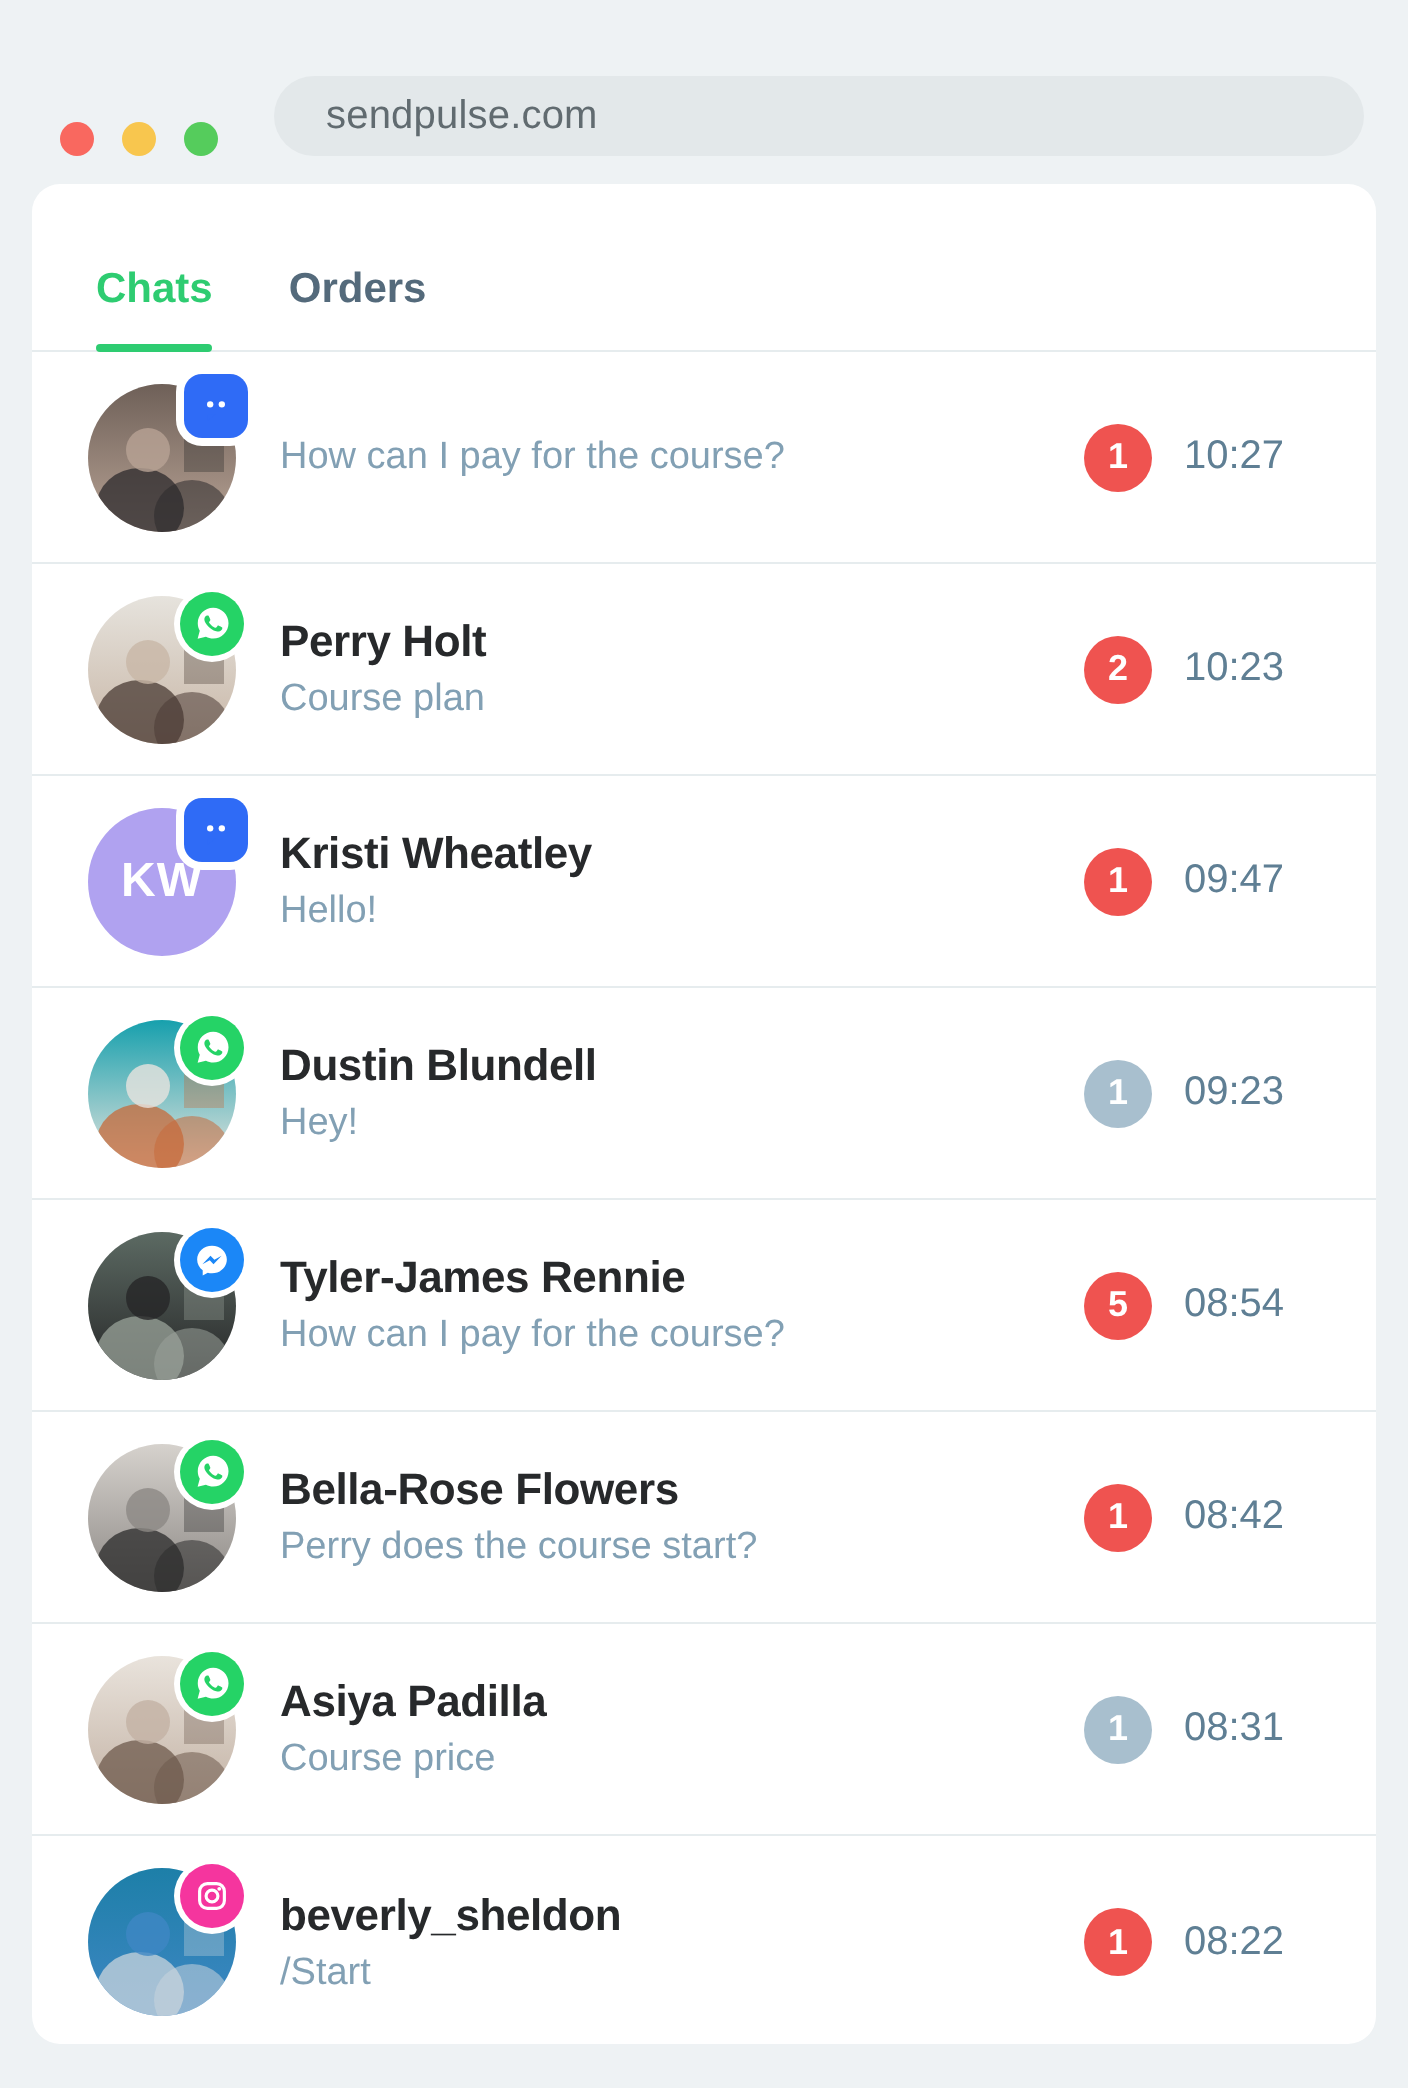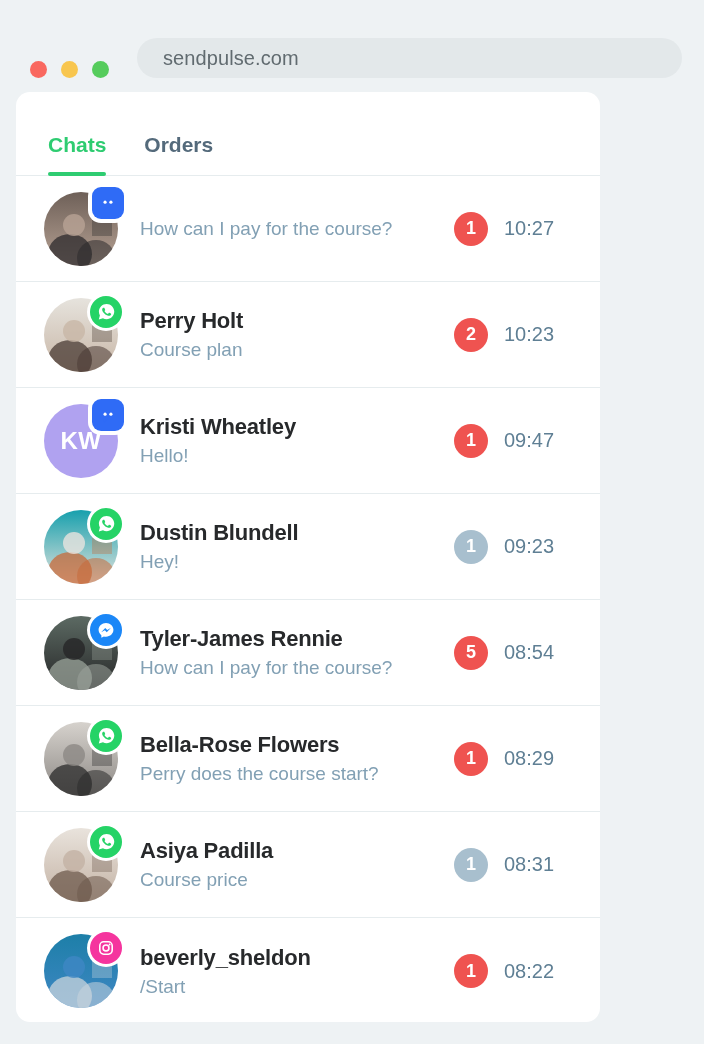--- a/index.html
+++ b/index.html
@@ -54,21 +54,21 @@
     font-size: 20px;
     color: #616b70;
     letter-spacing: 0.1px;
   }
 
   
   .card {
     position: absolute;
     left: 16px;
     top: 92px;
-    width: 584px;
+    width: 672px;
     height: 930px;
     background: #ffffff;
     border-radius: 14px;
     box-sizing: border-box;
     overflow: hidden;
   }
 
   
   .tabs {
     height: 84px;
@@ -417,21 +417,21 @@
               <path fill="#fff" d="M16.1 5.4c-5.9 0-10.7 4.8-10.7 10.7 0 1.9.5 3.7 1.4 5.3L5.3 27l5.8-1.5c1.5.8 3.2 1.3 5 1.3 5.9 0 10.7-4.8 10.7-10.7S22 5.4 16.1 5.4zm6.2 15c-.3.7-1.5 1.4-2.1 1.5-.5.1-1.2.1-1.9-.1-.4-.1-1-.3-1.8-.6-3.1-1.3-5.1-4.4-5.3-4.6-.1-.2-1.2-1.6-1.2-3s.7-2.1 1-2.4c.3-.3.6-.4.8-.4h.6c.2 0 .4 0 .7.5.3.6.9 2.1 1 2.3.1.1.1.3 0 .5-.1.2-.1.3-.3.5l-.4.5c-.1.1-.3.3-.1.6.2.3.8 1.3 1.7 2.1 1.1 1 2.1 1.3 2.4 1.5.3.1.5.1.7-.1.2-.2.8-.9 1-1.2.2-.3.4-.3.7-.2.2.1 1.7.8 2 1 .3.1.5.2.6.3.1.2.1.8-.1 1.4z"></path>
             </svg>
           </div>
         </div>
         <div class="chat-text">
           <div class="chat-name">Bella-Rose Flowers</div>
           <div class="chat-preview">Perry does the course start?</div>
         </div>
         <div class="chat-meta">
           <div class="unread unread-active">1</div>
-          <div class="chat-time">08:29</div>
+          <div class="chat-time">08:42</div>
         </div>
       </div>
       <div class="chat-row">
         <div class="avatar-wrap">
           <div class="avatar">
             <svg viewBox="0 0 74 74" aria-hidden="true">
               <defs>
                 <linearGradient id="g6" x1="0" y1="0" x2="0" y2="1">
                   <stop offset="0%" stop-color="#e9e3dc"></stop>
                   <stop offset="100%" stop-color="#c3b2a4"></stop>

